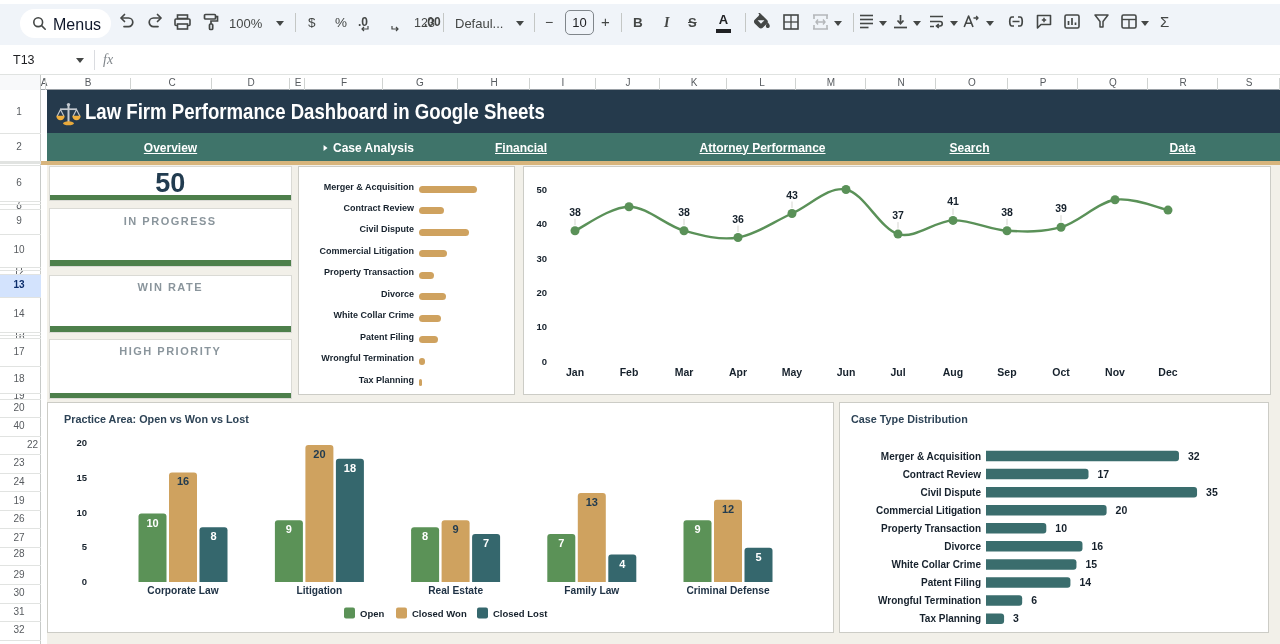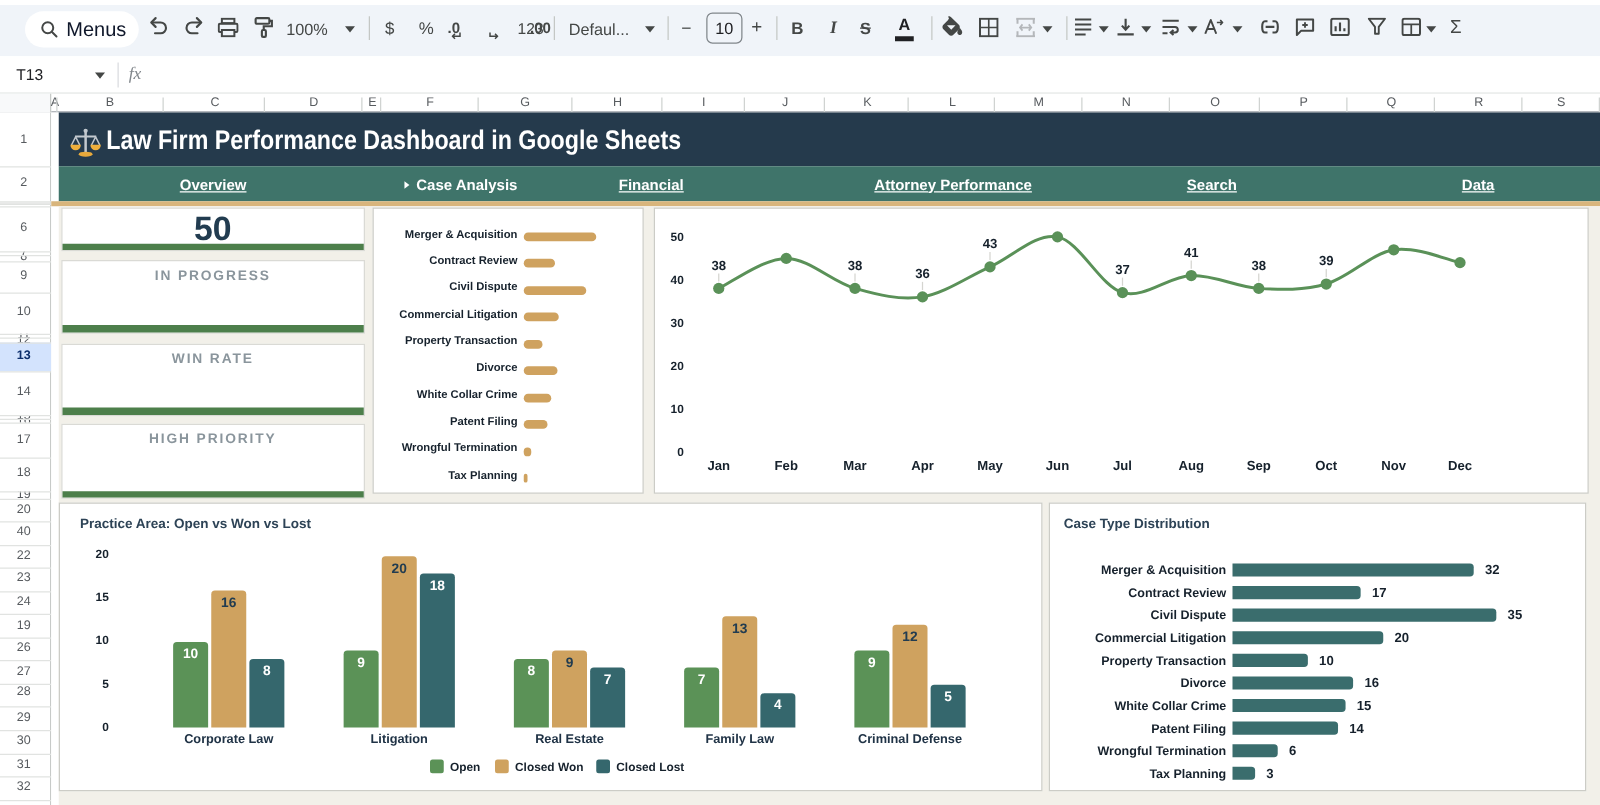--- a/index.html
+++ b/index.html
@@ -256,21 +256,21 @@
     </div>
 <div style="position:absolute;left:0;top:302.5px;width:38px;height:6.0px;overflow:hidden;text-align:center;font-size:10px;color:#575b5f;">
       <span style="position:absolute;left:0;width:38px;top:-3.0px">19</span>
     </div>
 <div style="position:absolute;left:0;top:308.5px;width:38px;height:18.6px;overflow:hidden;text-align:center;font-size:10px;color:#575b5f;">
       <span style="position:absolute;left:0;width:38px;top:3.3px">20</span>
     </div>
 <div style="position:absolute;left:0;top:327.1px;width:38px;height:18.6px;overflow:hidden;text-align:center;font-size:10px;color:#575b5f;">
       <span style="position:absolute;left:0;width:38px;top:3.3px">40</span>
     </div>
-<div style="position:absolute;left:0;top:345.6px;width:38px;height:18.6px;overflow:hidden;text-align:center;font-size:10px;color:#575b5f;">
+<div style="position:absolute;left:0;top:345.6px;width:38px;height:18.6px;overflow:hidden;text-align:right;font-size:10px;color:#575b5f;">
       <span style="position:absolute;left:0;width:38px;top:3.3px">22</span>
     </div>
 <div style="position:absolute;left:0;top:364.2px;width:38px;height:18.6px;overflow:hidden;text-align:center;font-size:10px;color:#575b5f;">
       <span style="position:absolute;left:0;width:38px;top:3.3px">23</span>
     </div>
 <div style="position:absolute;left:0;top:382.7px;width:38px;height:18.6px;overflow:hidden;text-align:center;font-size:10px;color:#575b5f;">
       <span style="position:absolute;left:0;width:38px;top:3.3px">24</span>
     </div>
 <div style="position:absolute;left:0;top:401.3px;width:38px;height:18.6px;overflow:hidden;text-align:center;font-size:10px;color:#575b5f;">
       <span style="position:absolute;left:0;width:38px;top:3.3px">19</span>

